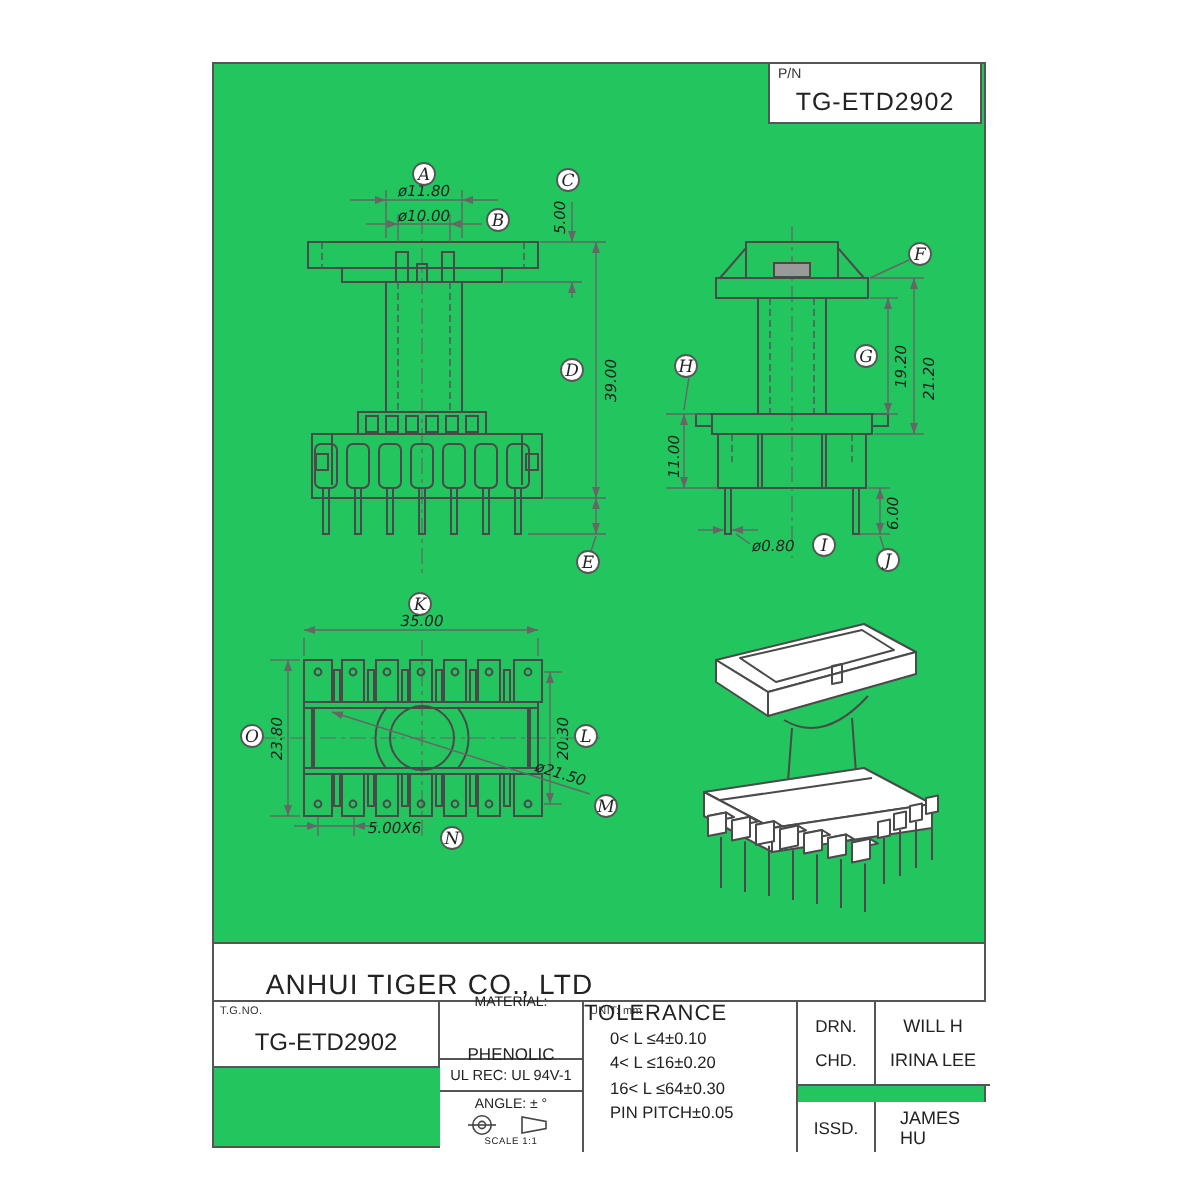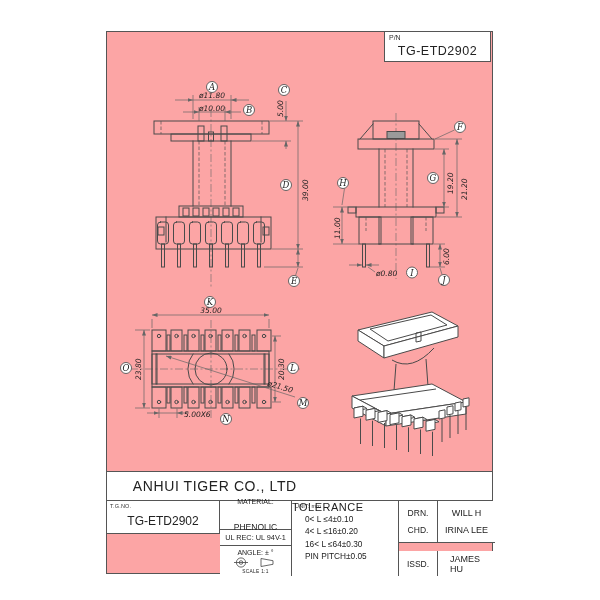--- a/index.html
+++ b/index.html
@@ -1,26 +1,26 @@
 <!DOCTYPE html>
 <html><head>
 <meta charset="utf-8">
 <style>
   html,body{margin:0;padding:0;background:#fff;}
   body{position:relative;width:600px;height:600px;font-family:"Liberation Sans",sans-serif;color:#222;}
-  .sheet{position:absolute;left:106px;top:31px;width:387px;height:543px;border:1.4px solid #555;box-sizing:border-box;background:#fca5a5;}
+  .sheet{position:absolute;left:106px;top:31px;width:387px;height:543px;border:1.4px solid #555;box-sizing:border-box;background:#22c55e;}
   .view{position:absolute;}
 
   
   .pn-box{position:absolute;left:277px;top:-1px;width:107px;height:31px;border:1px solid #555;box-sizing:border-box;background:#fff;}
   .pn-label{position:absolute;left:4px;top:2px;font-size:7px;color:#333;}
   .pn-value{text-align:center;margin-top:12px;font-size:12.5px;letter-spacing:.5px;}
 
   
-  .banner{position:absolute;left:0;top:439px;width:100%;height:30px;border-top:1.4px solid #555;border-bottom:1.4px solid #555;box-sizing:border-box;display:flex;align-items:center;background:#fff;}
+  .banner{position:absolute;left:0;top:439px;width:100%;height:30px;border-top:1.4px solid #555;border-bottom:1.4px solid #555;box-sizing:border-box;display:flex;align-items:flex-end;background:#fff;}
   .company{flex:0 0 56%;text-align:center;font-size:14px;letter-spacing:.6px;}
   .website{flex:1;text-align:center;font-size:13px;}
 
   
   .tb{position:absolute;left:0;top:469px;width:100%;bottom:0;}
   .cell{position:absolute;box-sizing:border-box;border-right:1px solid #555;border-bottom:1px solid #555;background:#fff;}
   .tiny{position:absolute;left:3px;top:2px;font-size:5.5px;color:#333;letter-spacing:.2px;}
   .cv{display:flex;align-items:flex-end;justify-content:center;height:100%;box-sizing:border-box;padding-bottom:5px;font-size:12px;white-space:nowrap;}
   .c1a{left:0;top:0;width:113px;height:33px;}
   .c1b{left:0;top:33px;width:113px;height:42px;border-bottom:none;}

